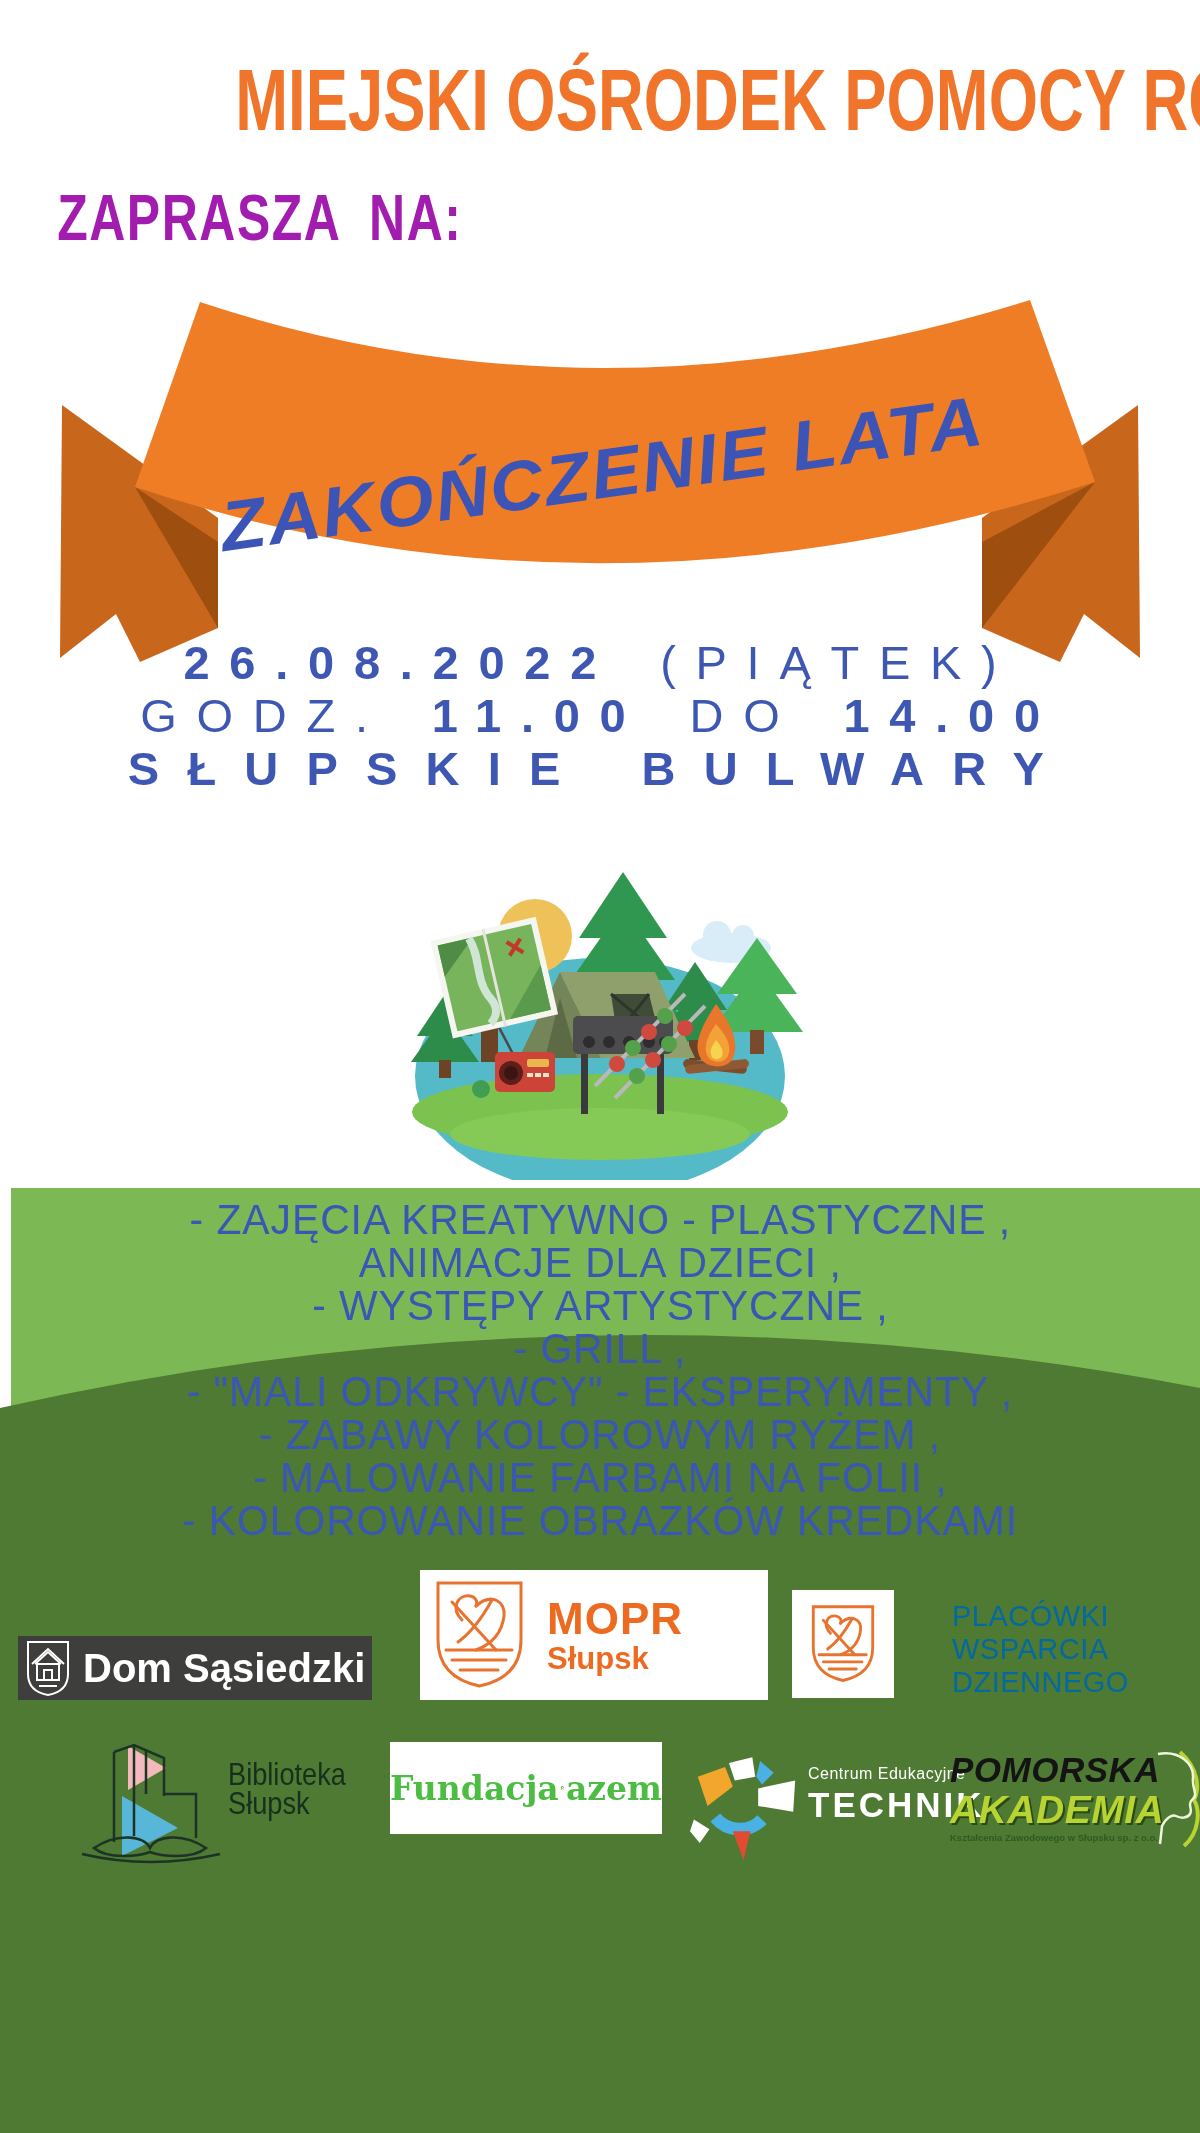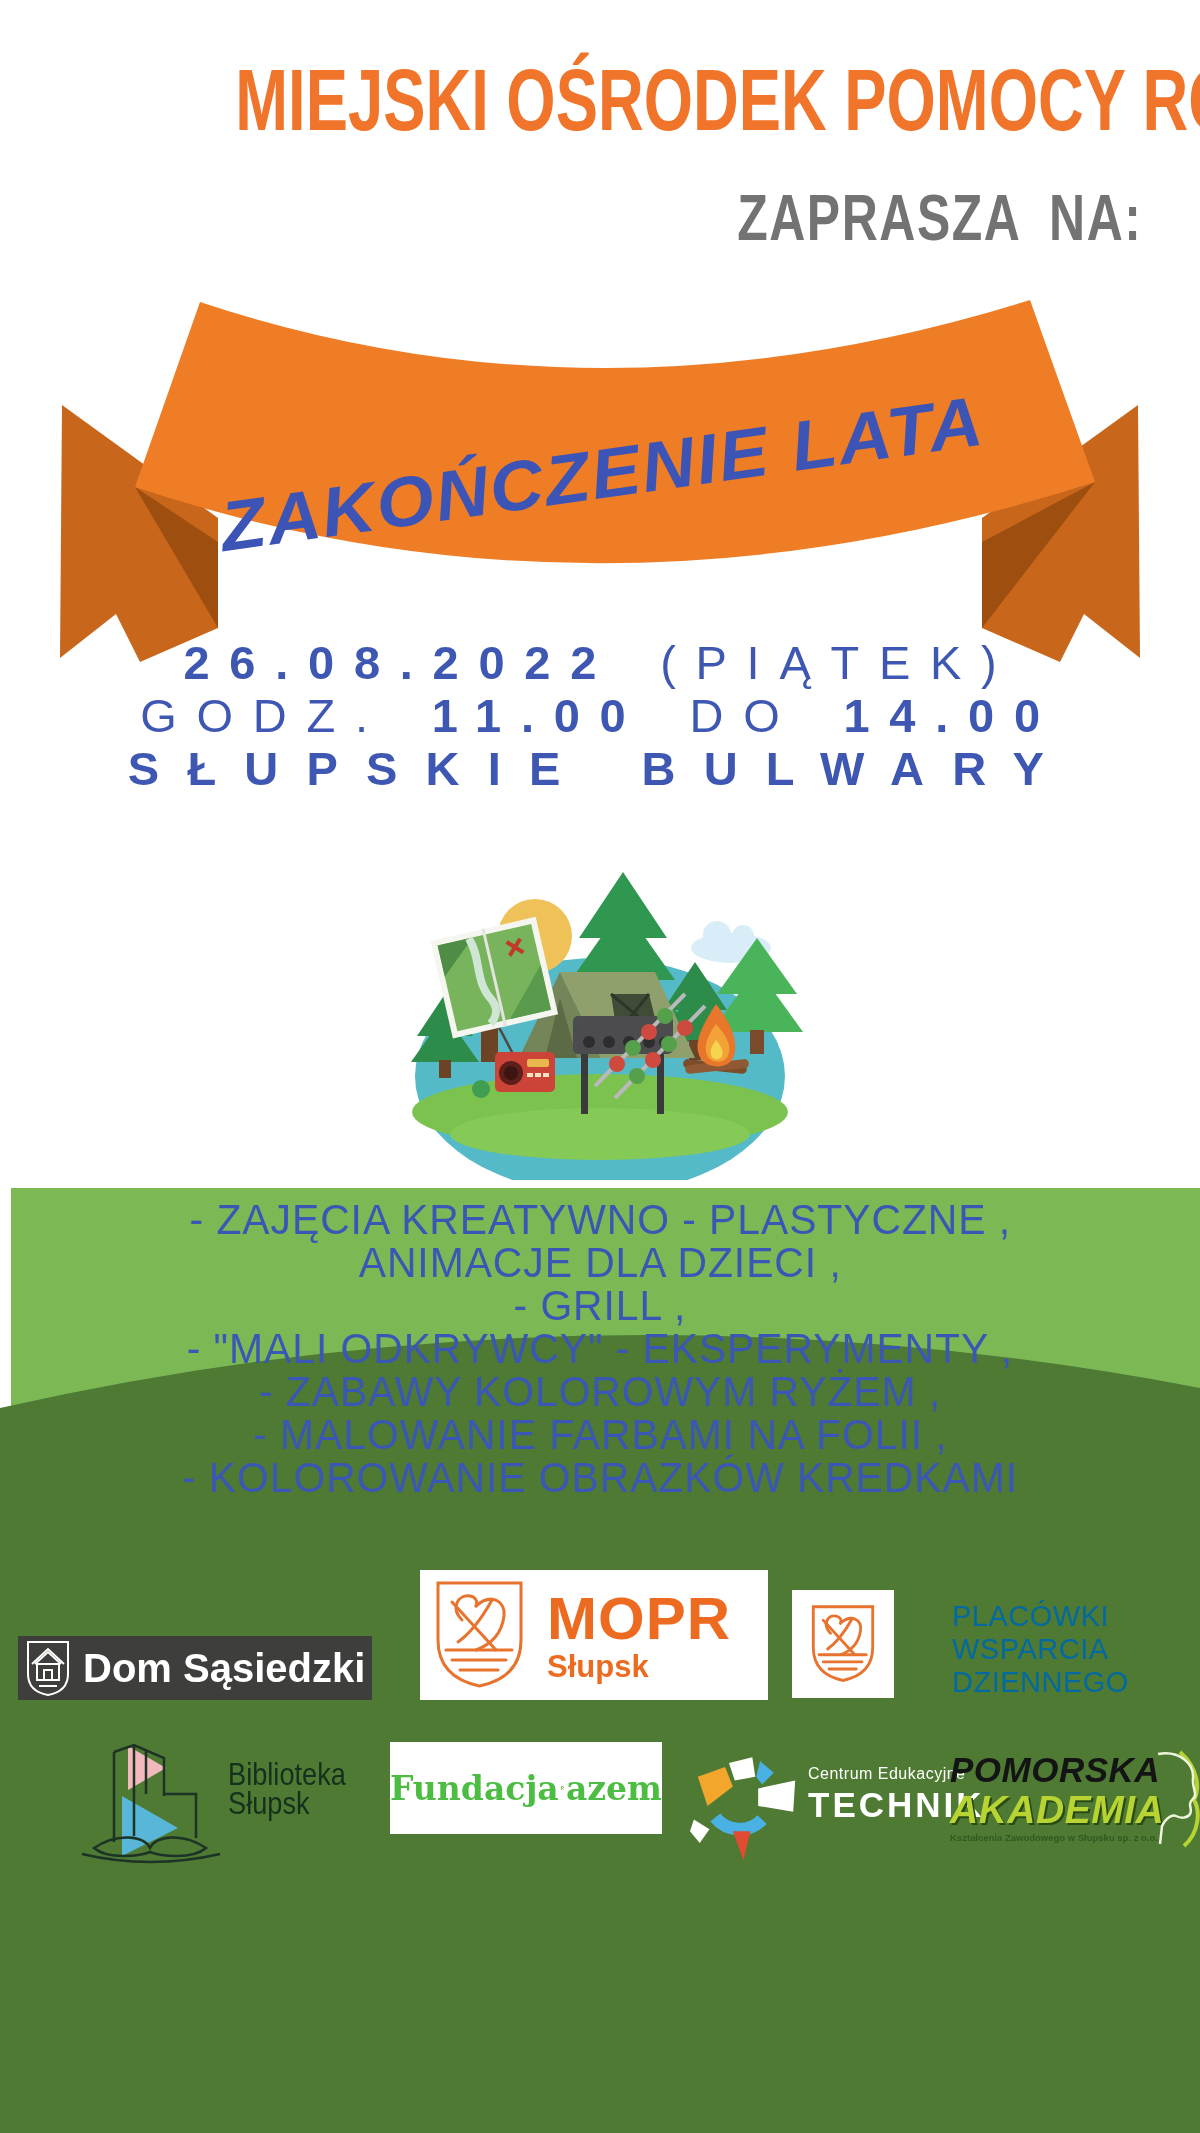--- a/index.html
+++ b/index.html
@@ -6,22 +6,22 @@
   .poster{
     position:relative;width:1200px;height:2133px;overflow:hidden;background:#ffffff;
     font-family:"Liberation Sans",sans-serif;
   }
   .cond{display:inline-block;white-space:nowrap;}
 
   
   .org-title{position:absolute;top:56px;left:0;width:100%;text-align:center;
     color:#f0752b;font-size:88px;font-weight:700;line-height:1;}
   .org-title .cond{transform:scaleX(.72);}
-  .invite{position:absolute;top:186px;left:0;width:100%;text-align:right;
-    color:#737373;font-size:64px;font-weight:700;line-height:1;letter-spacing:2px;word-spacing:18px;}
+  .invite{position:absolute;top:186px;left:0;width:100%;text-align:left;
+    color:#a21caf;font-size:64px;font-weight:700;line-height:1;letter-spacing:2px;word-spacing:18px;}
   .invite .cond{transform:scaleX(.78);}
 
   
   .ribbon-svg{position:absolute;left:30px;top:292px;}
   .ribbon-text{font-family:"Liberation Sans",sans-serif;font-weight:700;font-style:italic;
     font-size:70px;letter-spacing:2px;}
 
   
   .event{position:absolute;top:636px;left:0;width:100%;text-align:center;
     color:#3e57b2;font-size:47px;line-height:53px;white-space:nowrap;}
@@ -43,21 +43,21 @@
   
   .dom-box{position:absolute;left:18px;top:1636px;width:354px;height:64px;background:#3e3e3c;
     display:flex;align-items:center;text-align:right;}
   .dom-box svg{margin-left:7px;flex:0 0 auto;}
   .dom-label{color:#ffffff;font-size:40px;font-weight:700;margin-left:12px;white-space:nowrap;}
 
   .mopr-box{position:absolute;left:420px;top:1570px;width:348px;height:130px;background:#ffffff;
     display:flex;align-items:center;}
   .mopr-box svg{margin-left:12px;flex:0 0 auto;}
   .mopr-textcol{margin-left:20px;line-height:1;}
-  .mopr-name{color:#ec6b21;font-size:60px;font-weight:700;letter-spacing:1px;}
+  .mopr-name{color:#ec6b21;font-size:44px;font-weight:700;letter-spacing:1px;}
   .mopr-city{color:#ec6b21;font-size:31px;font-weight:700;margin-top:2px;}
 
   .crest-box{position:absolute;left:792px;top:1590px;width:102px;height:108px;background:#ffffff;
     display:flex;align-items:center;justify-content:center;}
 
   .pwd{position:absolute;left:952px;top:1600px;color:#0369a1;font-size:29px;line-height:33px;
     font-weight:400;letter-spacing:.5px;}
 
   .biblioteka{position:absolute;left:76px;top:1738px;width:340px;height:132px;}
   .bib-text{position:absolute;left:152px;top:22px;color:#17301d;font-size:32px;line-height:29px;font-weight:400;}
@@ -209,20 +209,21 @@
   <div class="green-panel">
     <div class="white-strip"></div>
     <svg class="hill-svg" width="1200" height="945" viewBox="0 0 1200 945">
       <path d="M 0,220 Q 600,85 1200,200 L 1200,945 L 0,945 Z" fill="#4e7a33"></path>
     </svg>
   </div>
 
   <div class="activities">
     <div class="act-line"><span class="cond">- ZAJĘCIA KREATYWNO - PLASTYCZNE ,</span></div>
     <div class="act-line"><span class="cond">ANIMACJE DLA DZIECI ,</span></div>
+    <div class="act-line"><span class="cond">- WYSTĘPY ARTYSTYCZNE ,</span></div>
     <div class="act-line"><span class="cond">- GRILL ,</span></div>
     <div class="act-line"><span class="cond">- "MALI ODKRYWCY" - EKSPERYMENTY ,</span></div>
     <div class="act-line"><span class="cond">- ZABAWY KOLOROWYM RYŻEM ,</span></div>
     <div class="act-line"><span class="cond">- MALOWANIE FARBAMI NA FOLII ,</span></div>
     <div class="act-line"><span class="cond">- KOLOROWANIE OBRAZKÓW KREDKAMI</span></div>
   </div>
 
   <div class="dom-box">
     <svg width="46" height="56" viewBox="0 0 46 56">
       <g stroke="#ffffff" stroke-width="2" fill="none">

